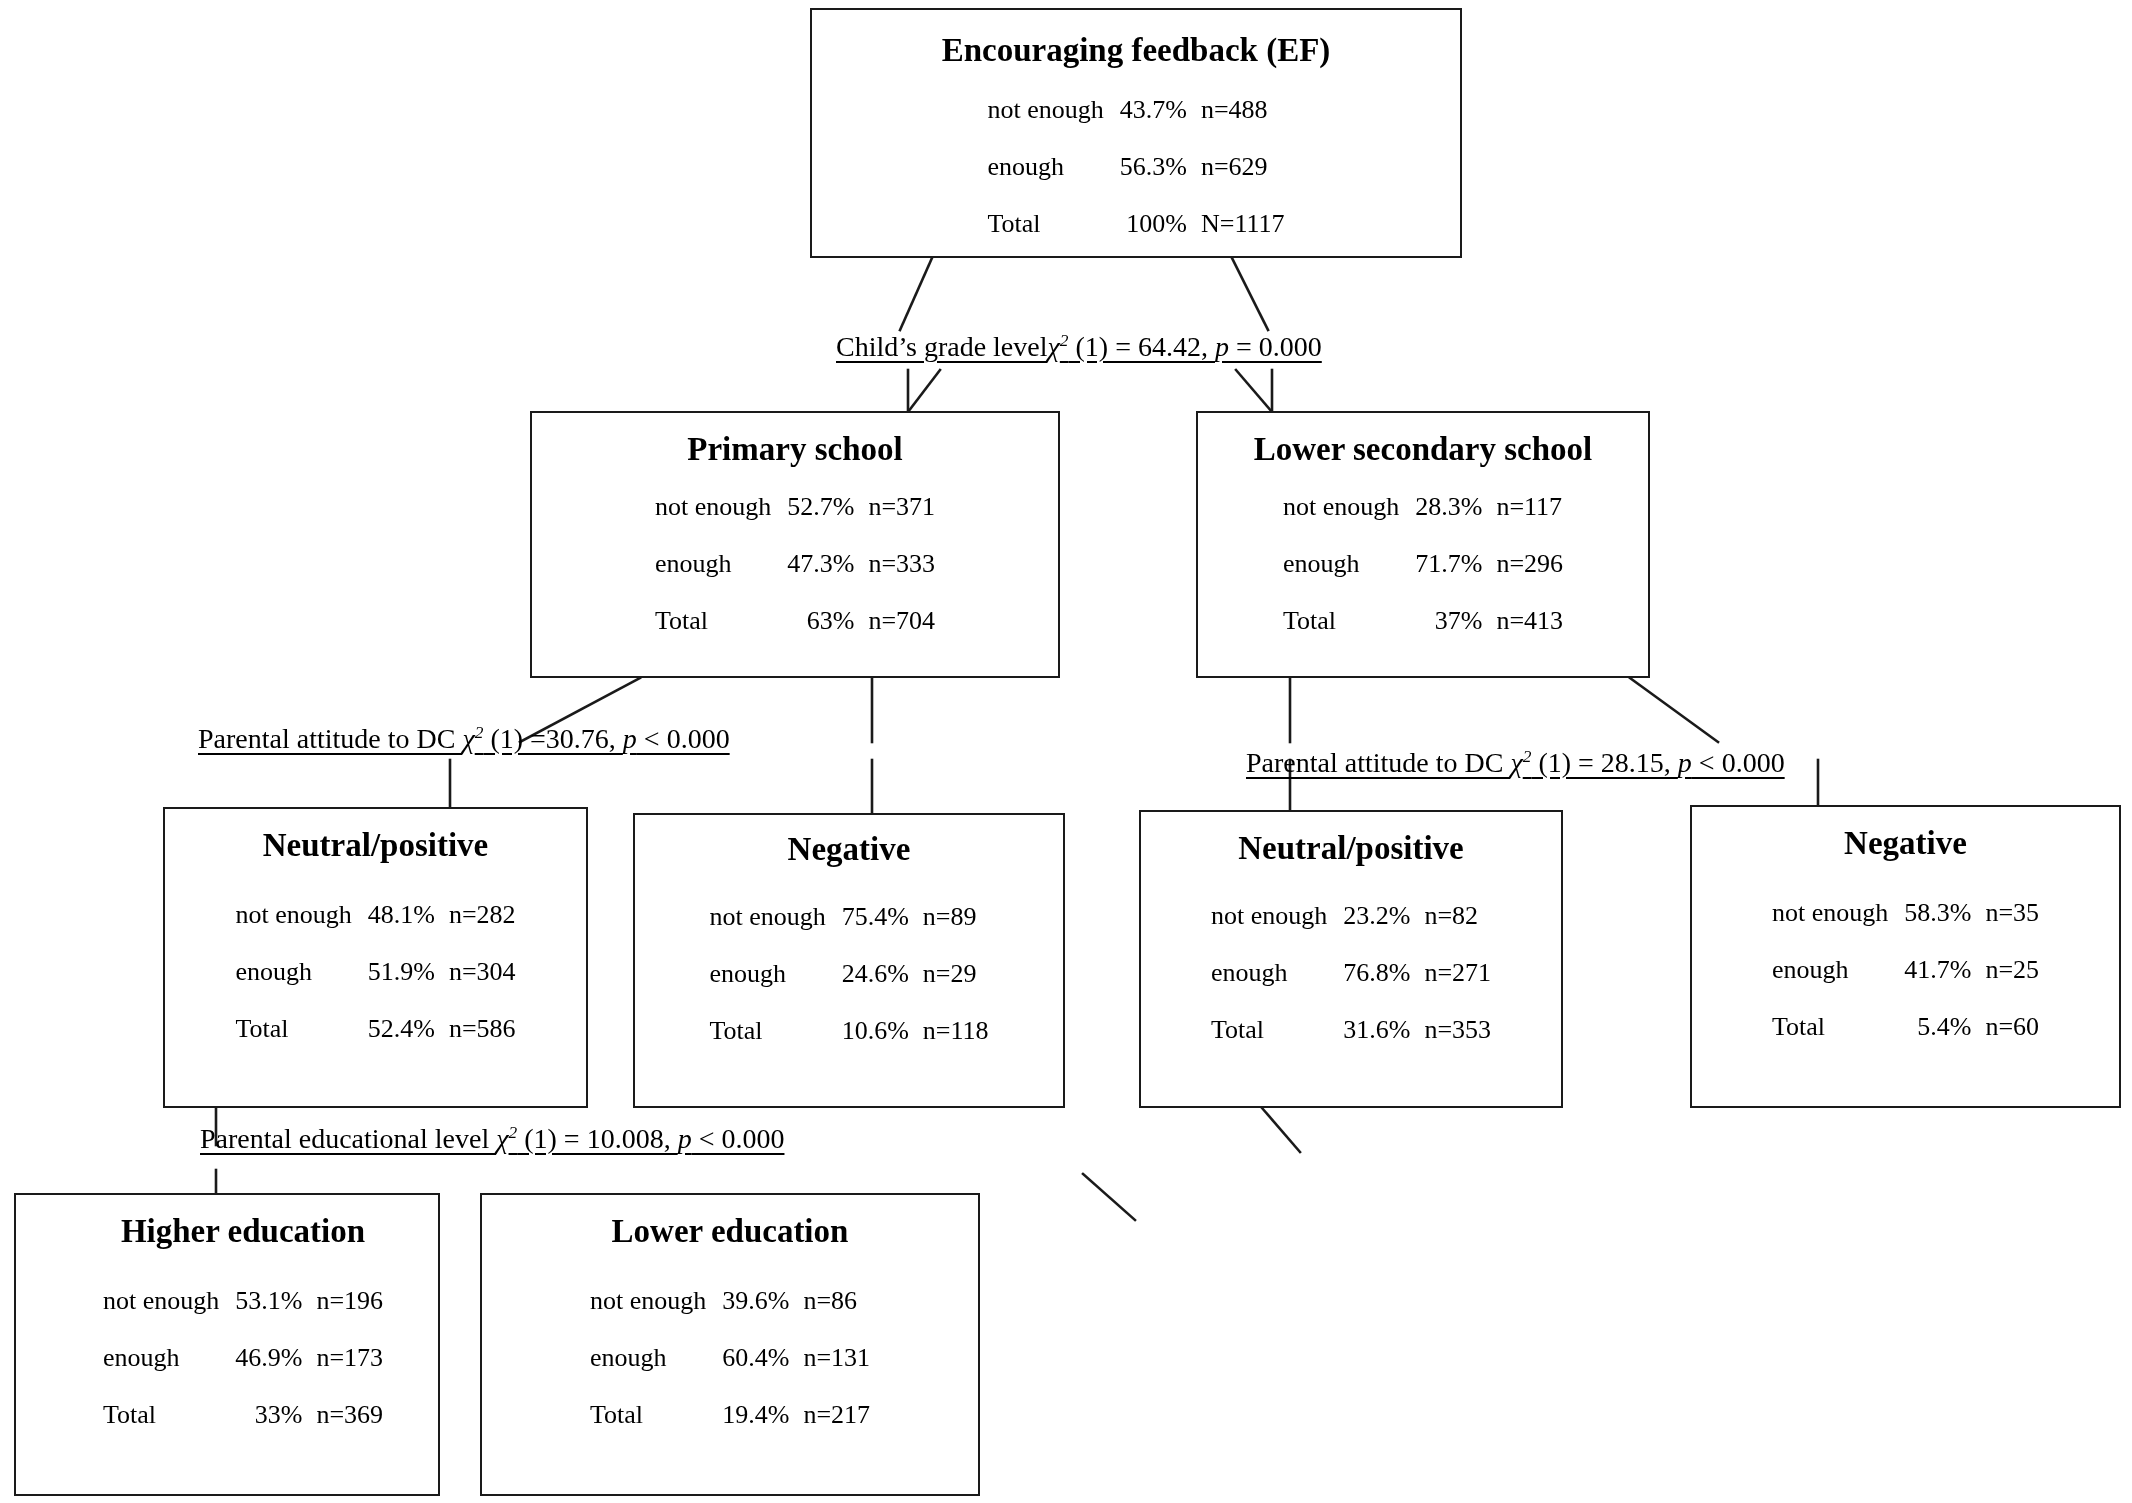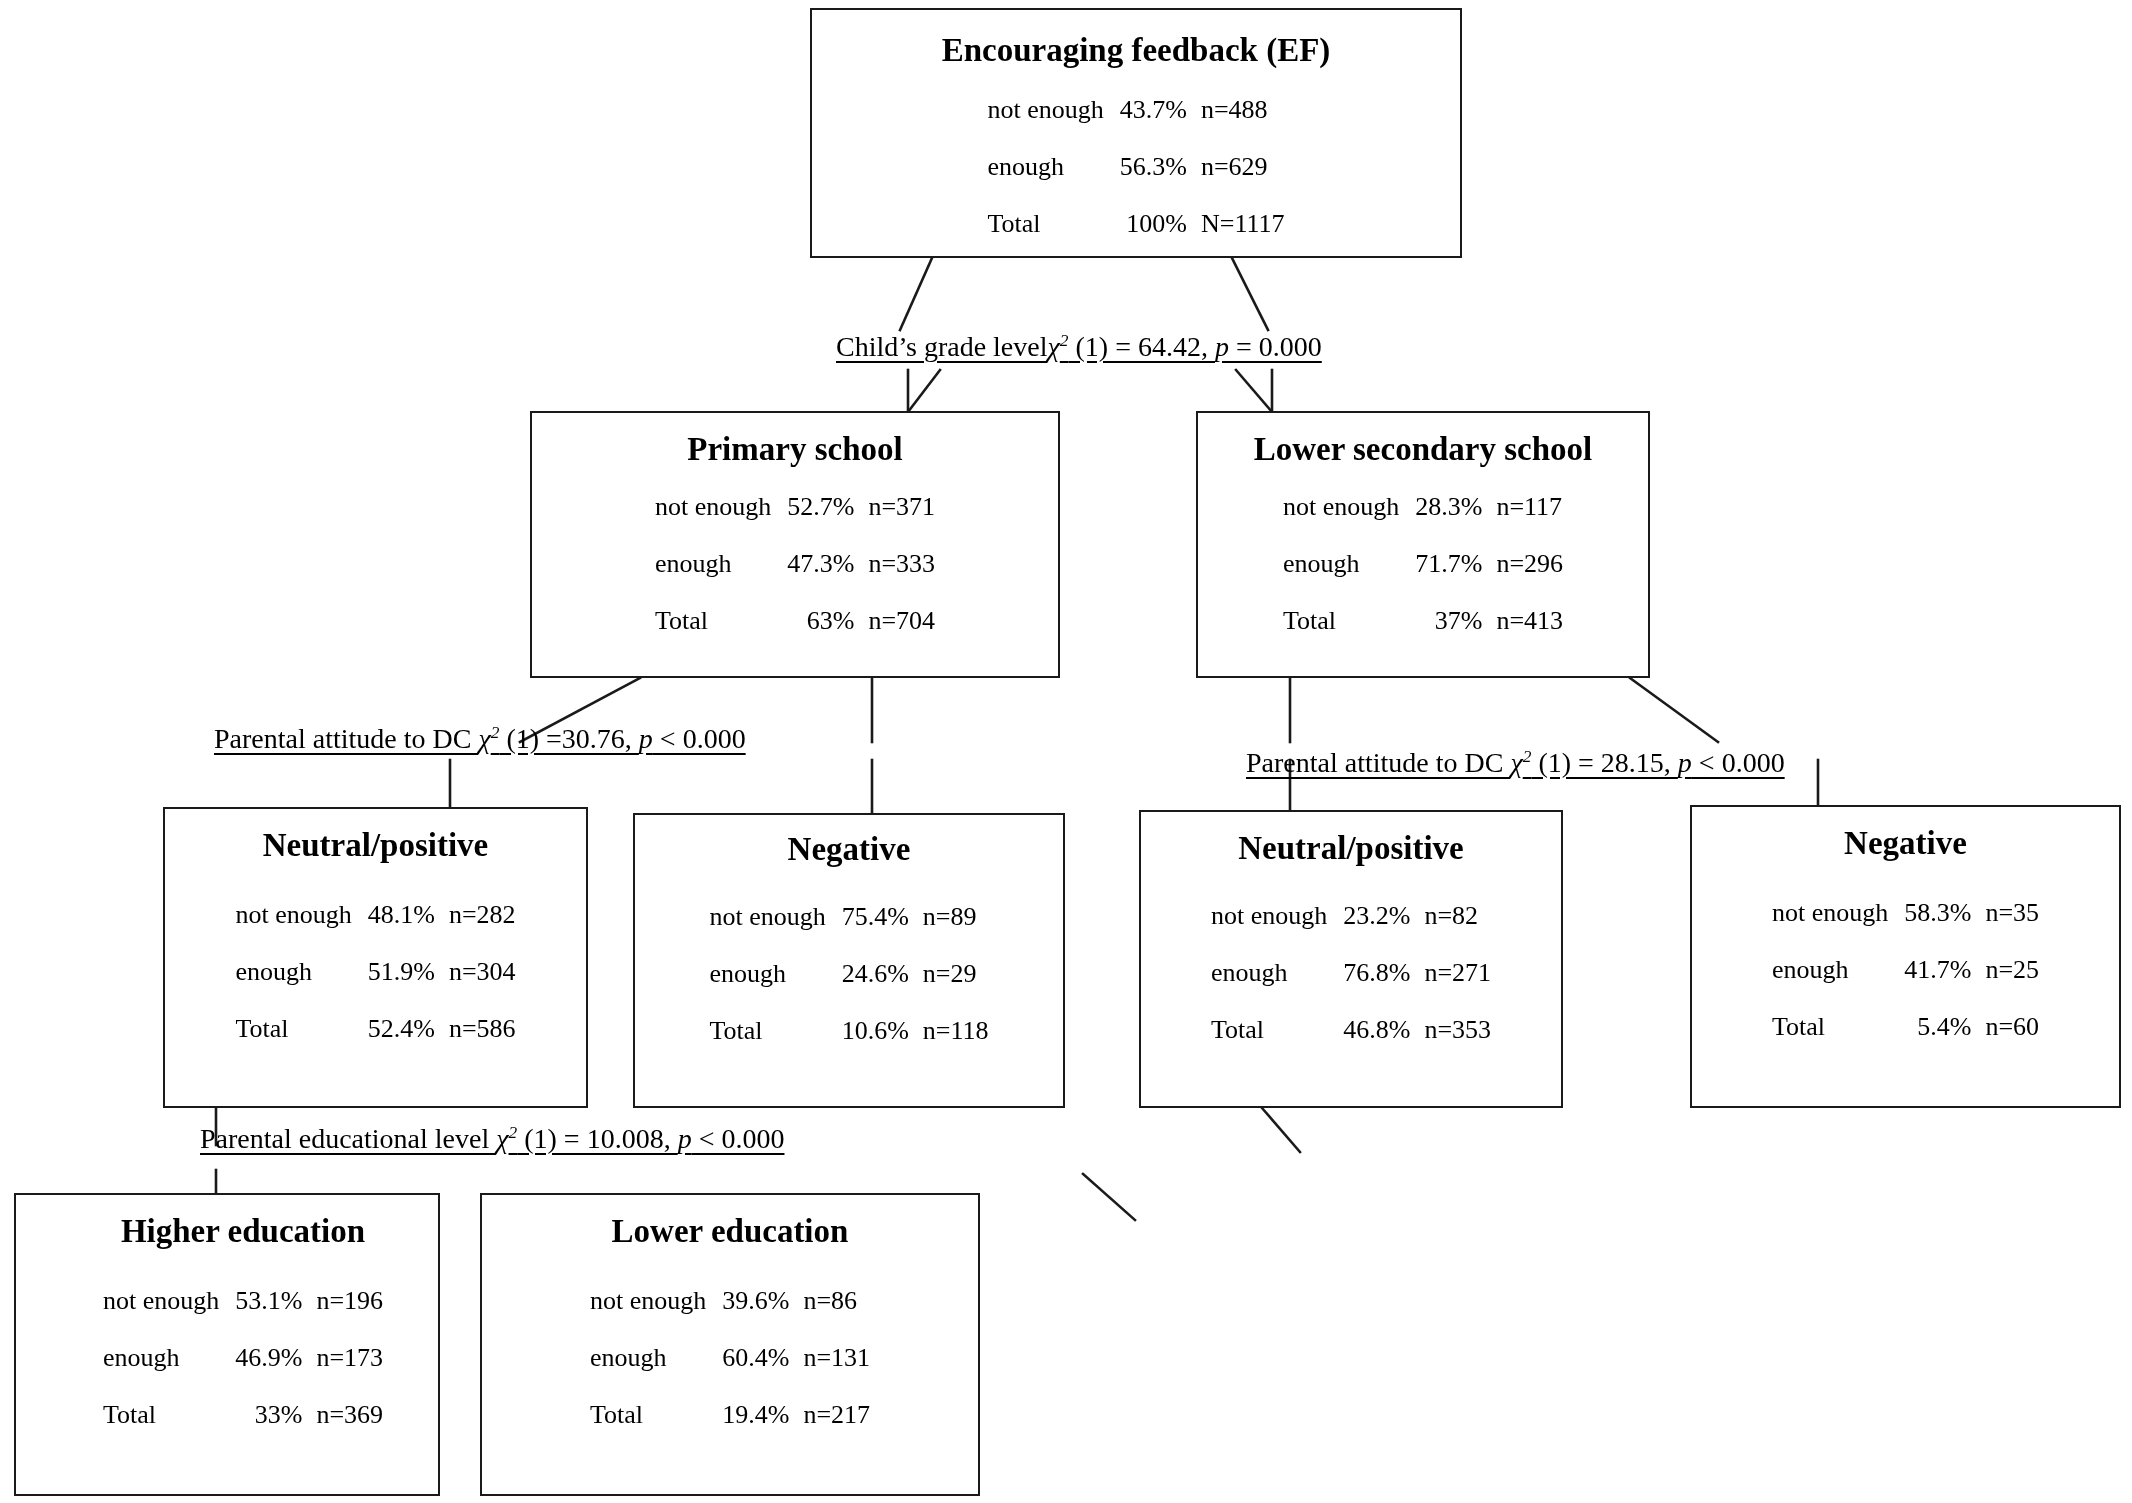--- a/index.html
+++ b/index.html
@@ -196,21 +196,21 @@
           <span class="cell-label">&nbsp;</span>
         </div>
       <div class="node-row">
         <span class="cell-label">Total</span>
         <span class="cell-pct">37%</span>
         <span class="cell-n">n=413</span>
       </div>
     </div>
   </div>
 
-  <div class="split-label" style="left:214px; top:724px;">
+  <div class="split-label" style="left:198px; top:724px;">
     <span>Parental attitude to DC </span><i>χ</i><sup>2</sup><span> (1) =30.76, </span><i>p</i><span> &lt; 0.000</span>
   </div>
 
   <div class="split-label" style="left:1246px; top:748px;">
     <span>Parental attitude to DC </span><i>χ</i><sup>2</sup><span> (1) = 28.15, </span><i>p</i><span> &lt; 0.000</span>
   </div>
 
   <div class="node" style="left:163px; top:807px; width:425px; height:301px;">
     <div class="node-title" style="margin-top:18px;">Neutral/positive</div>
     <div class="node-rows" style="margin-top:36px;">
@@ -279,21 +279,21 @@
       <div class="node-row">
         <span class="cell-label">enough</span>
         <span class="cell-pct">76.8%</span>
         <span class="cell-n">n=271</span>
       </div>
       <div class="node-row" style="height:28px;">
           <span class="cell-label">&nbsp;</span>
         </div>
       <div class="node-row">
         <span class="cell-label">Total</span>
-        <span class="cell-pct">46.8%</span>
+        <span class="cell-pct">31.6%</span>
         <span class="cell-n">n=353</span>
       </div>
     </div>
   </div>
 
   <div class="node" style="left:1690px; top:805px; width:431px; height:303px;">
     <div class="node-title" style="margin-top:18px;">Negative</div>
     <div class="node-rows" style="margin-top:36px;">
       <div class="node-row">
         <span class="cell-label">not enough</span>

